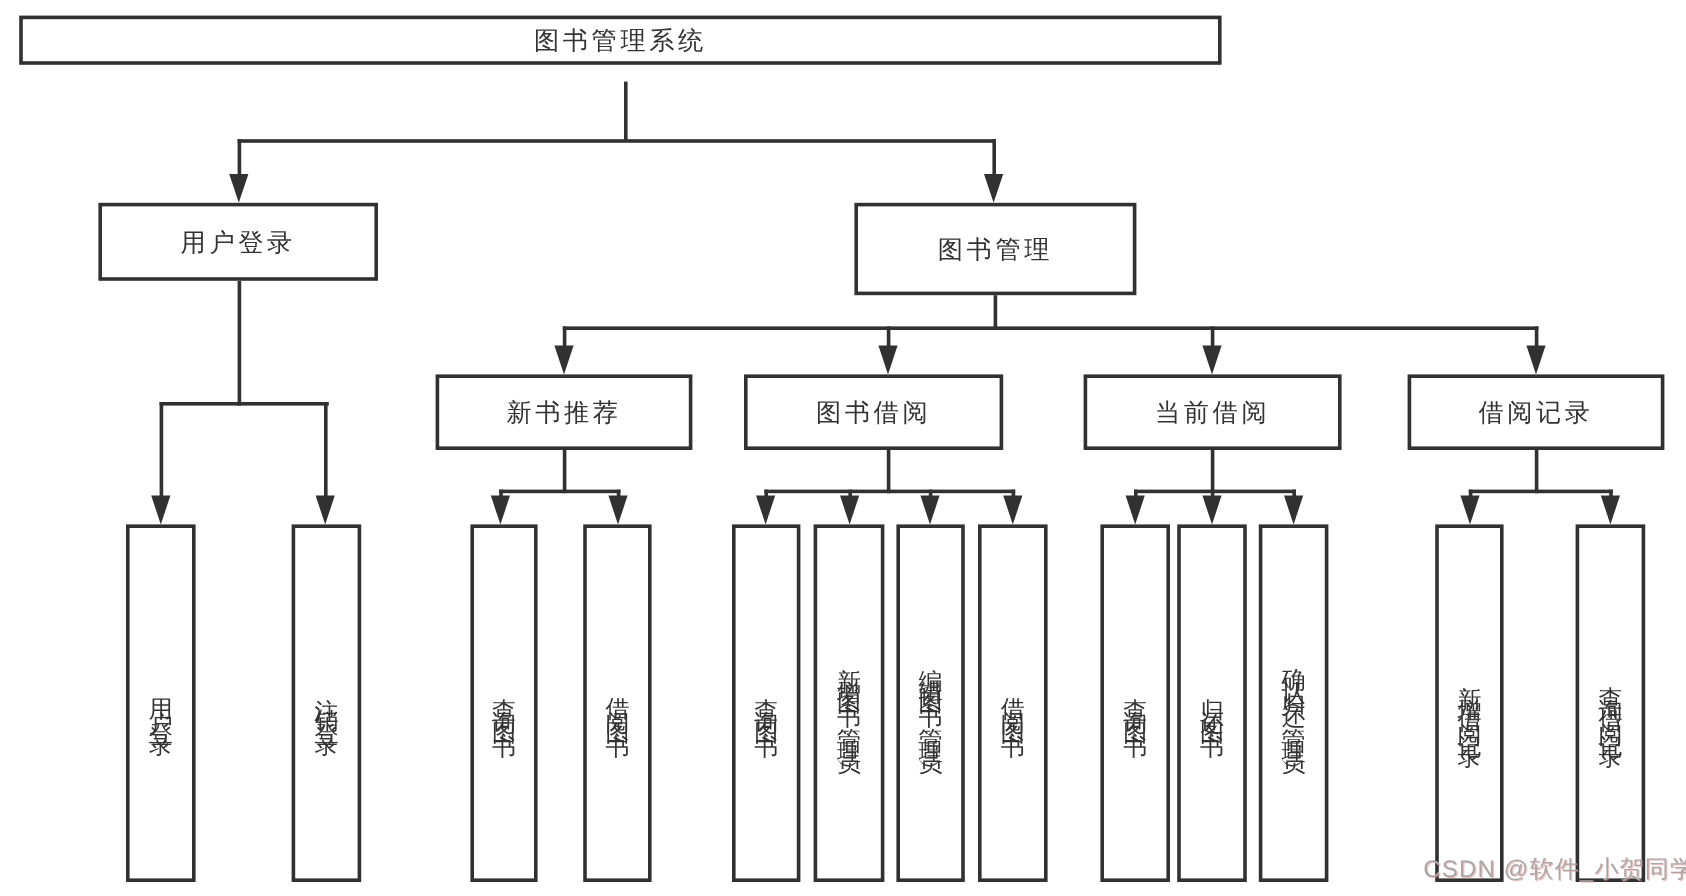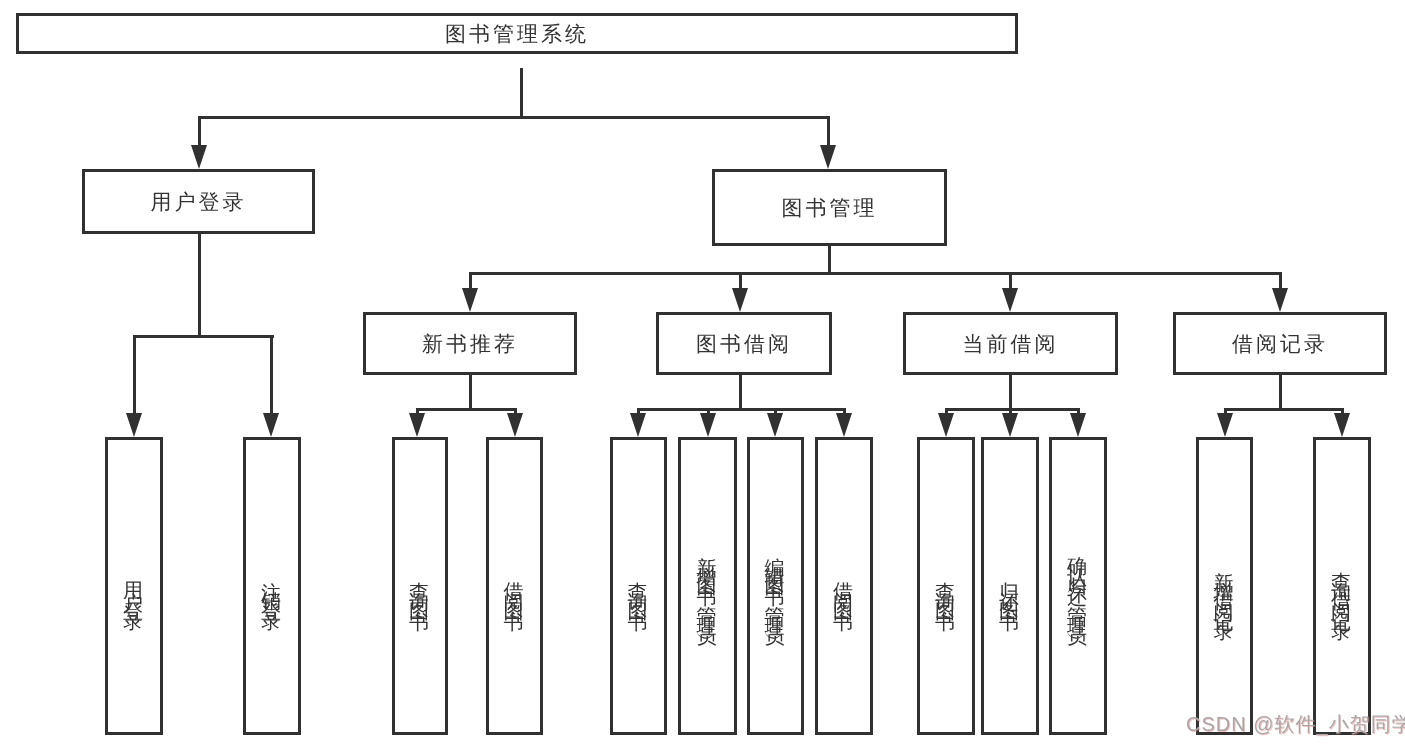--- a/index.html
+++ b/index.html
@@ -103,21 +103,21 @@
   <div class="node" style="left:82px;top:169px;width:233px;height:65px">
     <span class="hlabel">用户登录</span>
   </div>
   <div class="node" style="left:712px;top:169px;width:235px;height:77px">
     <span class="hlabel">图书管理</span>
   </div>
 
   <div class="node" style="left:363px;top:312px;width:214px;height:63px">
     <span class="hlabel">新书推荐</span>
   </div>
-  <div class="node" style="left:656px;top:312px;width:176px;height:63px">
+  <div class="node" style="left:620px;top:312px;width:216px;height:63px">
     <span class="hlabel">图书借阅</span>
   </div>
   <div class="node" style="left:1173px;top:312px;width:214px;height:63px">
     <span class="hlabel">借阅记录</span>
   </div>
   <div class="node" style="left:903px;top:312px;width:215px;height:63px">
     <span class="hlabel">当前借阅</span>
   </div>
 
   <div class="node" style="left:105px;top:437px;width:58px;height:298px">

